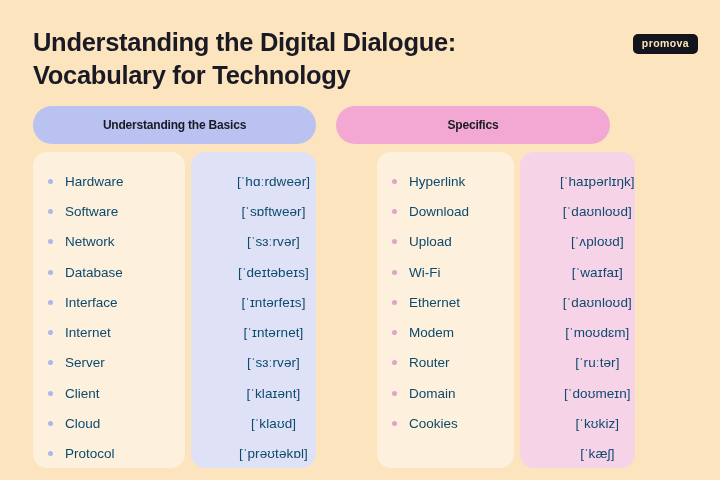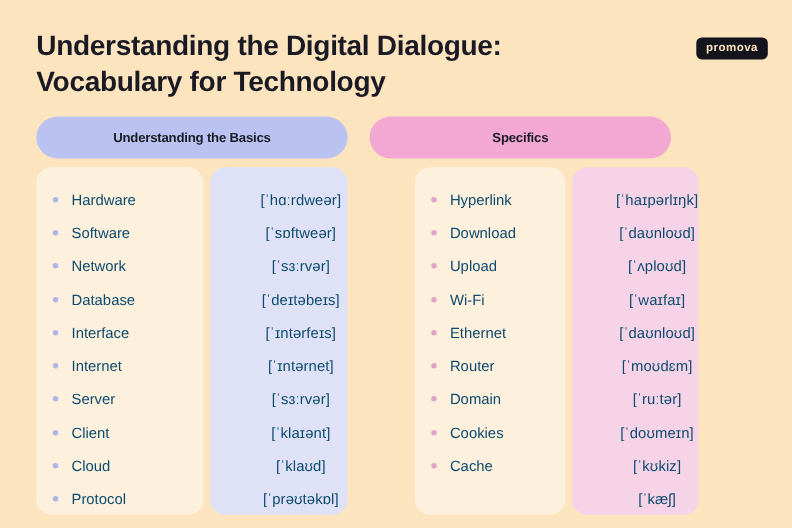--- a/index.html
+++ b/index.html
@@ -217,33 +217,33 @@
         <div class="row row-word">
             <span class="bullet"></span>
             <span>Wi-Fi</span>
           </div>
         <div class="row row-word">
             <span class="bullet"></span>
             <span>Ethernet</span>
           </div>
         <div class="row row-word">
             <span class="bullet"></span>
+            <span>Modem</span>
+          </div>
+        <div class="row row-word">
+            <span class="bullet"></span>
             <span>Router</span>
           </div>
         <div class="row row-word">
             <span class="bullet"></span>
             <span>Domain</span>
           </div>
         <div class="row row-word">
             <span class="bullet"></span>
             <span>Cookies</span>
-          </div>
-        <div class="row row-word">
-            <span class="bullet"></span>
-            <span>Cache</span>
           </div>
       </div>
       <div class="panel panel-phon">
         <div class="row row-phon">[ˈhaɪpərlɪŋk]</div>
         <div class="row row-phon">[ˈdaʊnloʊd]</div>
         <div class="row row-phon">[ˈʌploʊd]</div>
         <div class="row row-phon">[ˈwaɪfaɪ]</div>
         <div class="row row-phon">[ˈdaʊnloʊd]</div>
         <div class="row row-phon">[ˈmoʊdɛm]</div>
         <div class="row row-phon">[ˈruːtər]</div>

